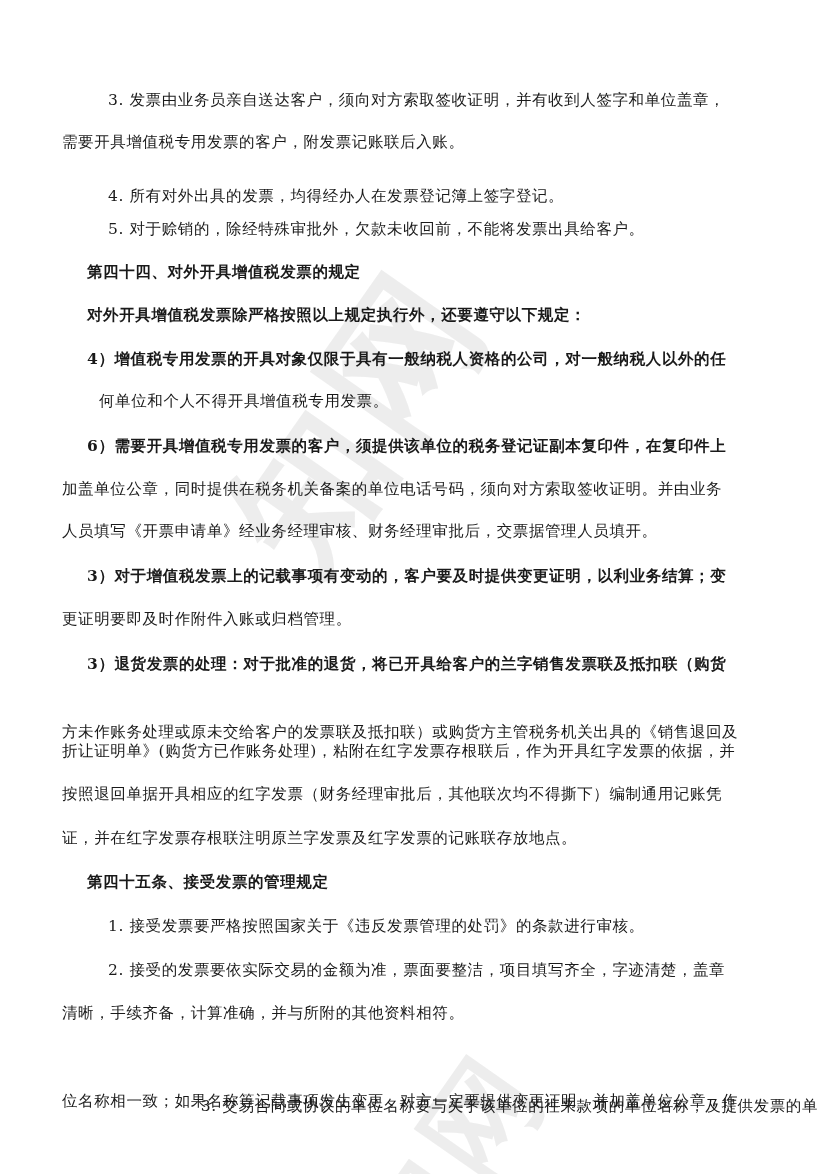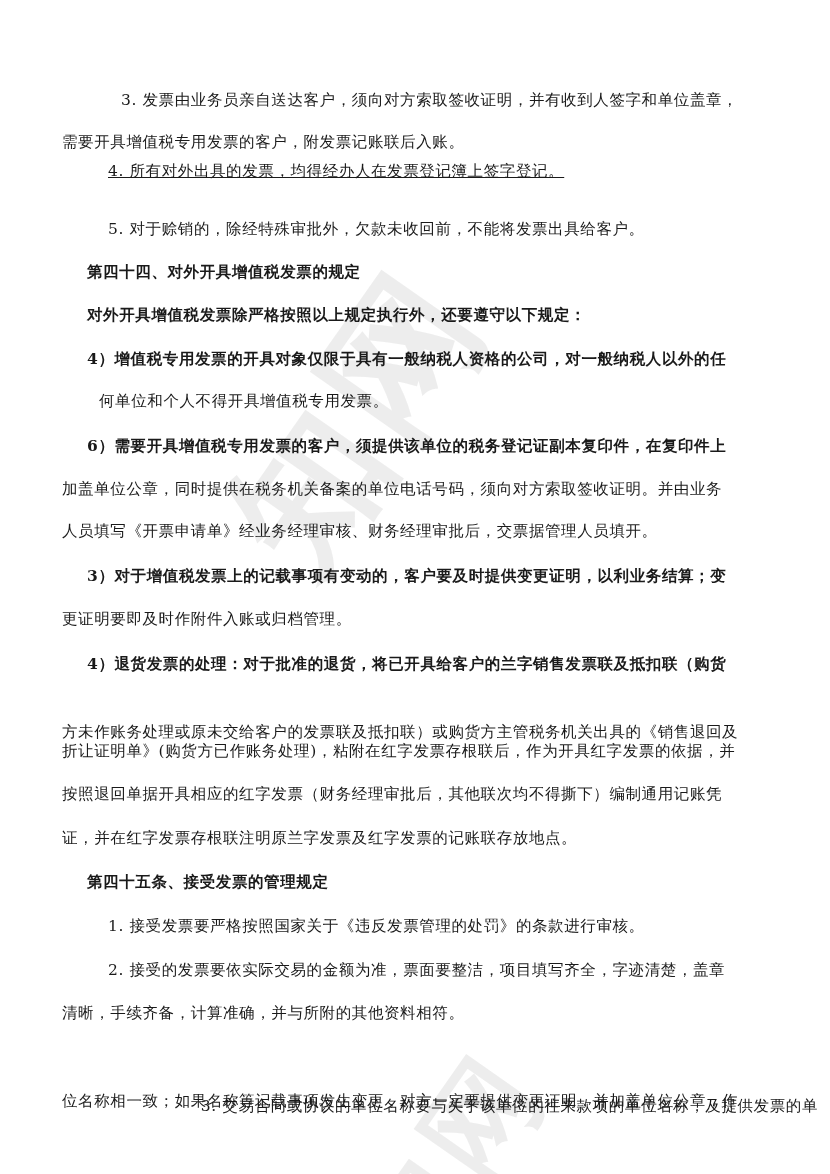--- a/index.html
+++ b/index.html
@@ -25,34 +25,34 @@
     .indent1 { left: 87px; font-weight: bold; }
     .indent2 { left: 108px; }
   </style>
 </head>
 <body>
 
 <div class="page">
   <div class="watermark wm1">知网</div>
   <div class="watermark wm2">知网</div>
   <div id="lines">
-      <div class="line indent2" style="top: 90px; margin-left: 13px;">3. 发票由业务员亲自送达客户，须向对方索取签收证明，并有收到人签字和单位盖章，</div>
+      <div class="line indent2" style="top: 90px;">3. 发票由业务员亲自送达客户，须向对方索取签收证明，并有收到人签字和单位盖章，</div>
       <div class="line" style="top: 132px;">需要开具增值税专用发票的客户，附发票记账联后入账。</div>
-      <div class="line indent2" style="top: 161px; text-decoration: underline;">4. 所有对外出具的发票，均得经办人在发票登记簿上签字登记。</div>
+      <div class="line indent2" style="top: 186px;">4. 所有对外出具的发票，均得经办人在发票登记簿上签字登记。</div>
       <div class="line indent2" style="top: 219px;">5. 对于赊销的，除经特殊审批外，欠款未收回前，不能将发票出具给客户。</div>
       <div class="line indent1" style="top: 262px;">第四十四、对外开具增值税发票的规定</div>
       <div class="line indent1" style="top: 305px;">对外开具增值税发票除严格按照以上规定执行外，还要遵守以下规定：</div>
       <div class="line indent1" style="top: 349px;">4）增值税专用发票的开具对象仅限于具有一般纳税人资格的公司，对一般纳税人以外的任</div>
       <div class="line" style="top: 391px; margin-left: 37px;">何单位和个人不得开具增值税专用发票。</div>
       <div class="line indent1" style="top: 436px;">6）需要开具增值税专用发票的客户，须提供该单位的税务登记证副本复印件，在复印件上</div>
       <div class="line" style="top: 479px;">加盖单位公章，同时提供在税务机关备案的单位电话号码，须向对方索取签收证明。并由业务</div>
       <div class="line" style="top: 521px;">人员填写《开票申请单》经业务经理审核、财务经理审批后，交票据管理人员填开。</div>
       <div class="line indent1" style="top: 566px;">3）对于增值税发票上的记载事项有变动的，客户要及时提供变更证明，以利业务结算；变</div>
       <div class="line" style="top: 609px;">更证明要即及时作附件入账或归档管理。</div>
-      <div class="line indent1" style="top: 654px;">4）退货发票的处理：对于批准的退货，将已开具给客户的兰字销售发票联及抵扣联（购货</div>
+      <div class="line indent1" style="top: 654px;">3）退货发票的处理：对于批准的退货，将已开具给客户的兰字销售发票联及抵扣联（购货</div>
       <div class="line" style="top: 698px; margin-top: 24px;">方未作账务处理或原未交给客户的发票联及抵扣联）或购货方主管税务机关出具的《销售退回及</div>
       <div class="line" style="top: 741px;">折让证明单》(购货方已作账务处理)，粘附在红字发票存根联后，作为开具红字发票的依据，并</div>
       <div class="line" style="top: 784px;">按照退回单据开具相应的红字发票（财务经理审批后，其他联次均不得撕下）编制通用记账凭</div>
       <div class="line" style="top: 828px;">证，并在红字发票存根联注明原兰字发票及红字发票的记账联存放地点。</div>
       <div class="line indent1" style="top: 872px;">第四十五条、接受发票的管理规定</div>
       <div class="line indent2" style="top: 916px;">1. 接受发票要严格按照国家关于《违反发票管理的处罚》的条款进行审核。</div>
       <div class="line indent2" style="top: 960px;">2. 接受的发票要依实际交易的金额为准，票面要整洁，项目填写齐全，字迹清楚，盖章</div>
       <div class="line" style="top: 1003px;">清晰，手续齐备，计算准确，并与所附的其他资料相符。</div>
       <div class="line indent2" style="top: 1096px; text-align: right;">3. 交易合同或协议的单位名称要与关于该单位的往来款项的单位名称，及提供发票的单</div>
       <div class="line" style="top: 1091px;">位名称相一致；如果名称等记载事项发生变更，对方一定要提供变更证明，并加盖单位公章，作</div>

